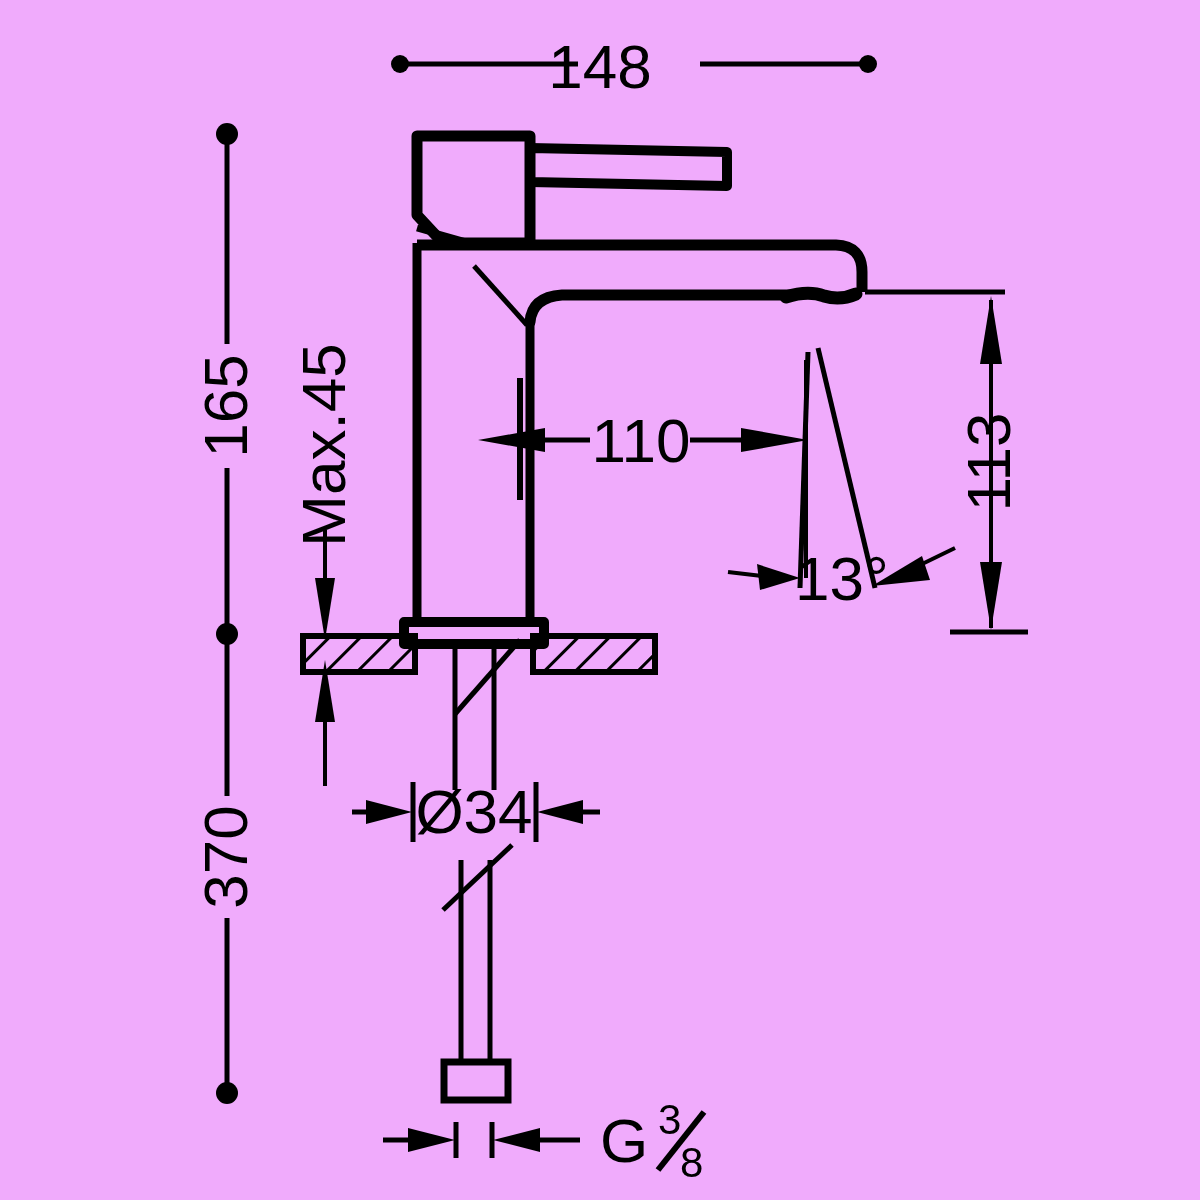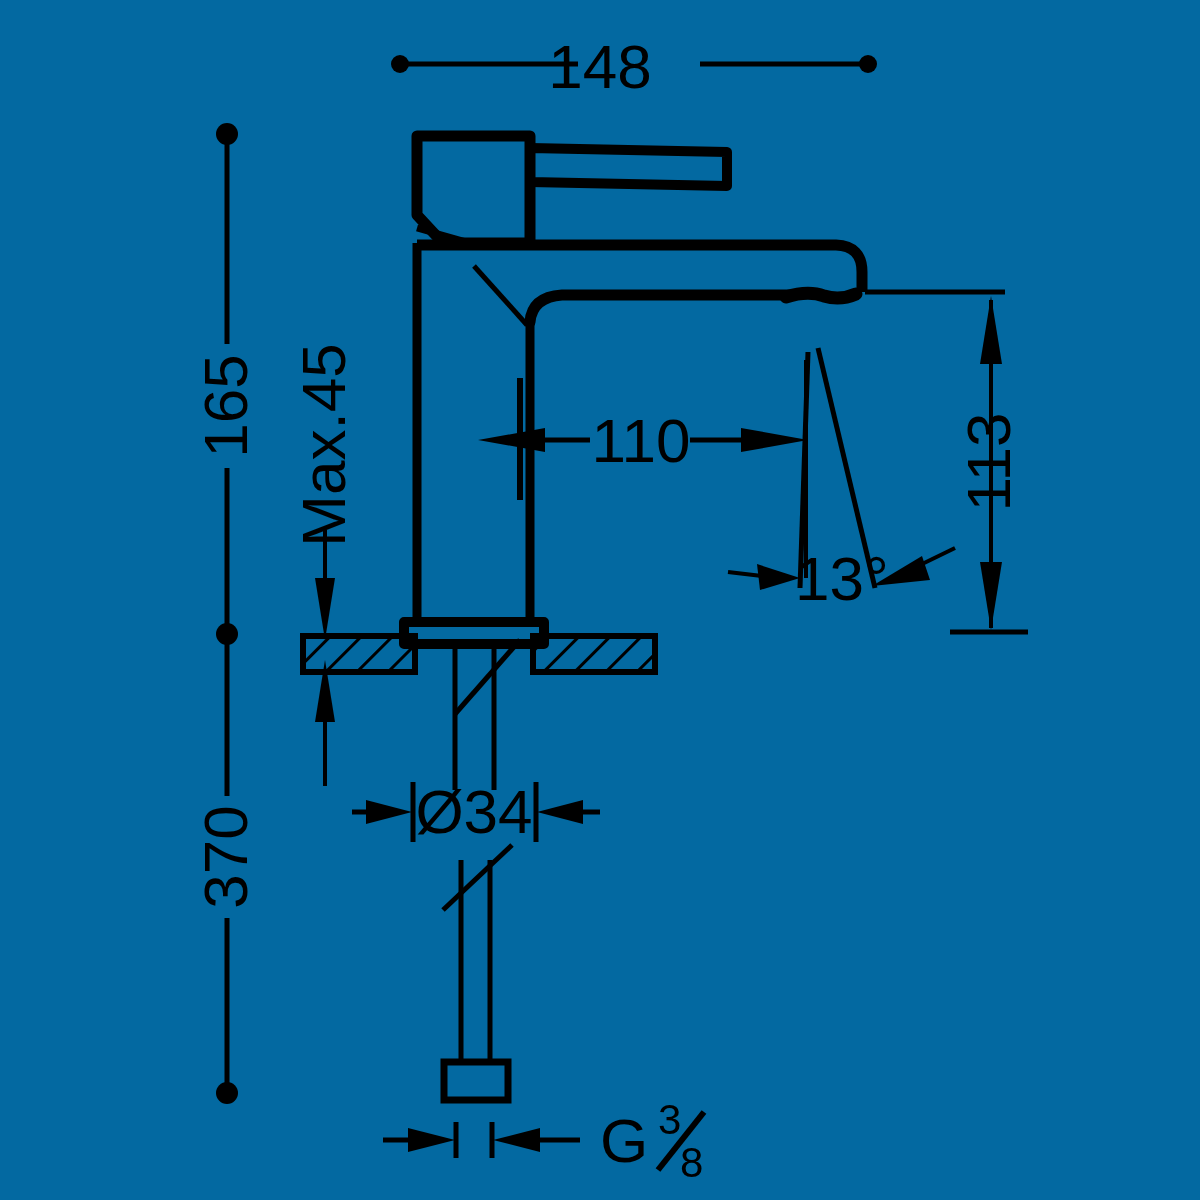--- a/index.html
+++ b/index.html
@@ -7,21 +7,21 @@
     padding: 0;
     background: #ffffff;
   }
   body {
     font-family: "Liberation Sans", sans-serif;
   }
   #sheet {
     position: relative;
     width: 1200px;
     height: 1200px;
-    background: #0369a1;
+    background: #f0abfc;
     overflow: hidden;
   }
   #sheet svg {
     position: absolute;
     left: 0;
     top: 0;
   }
   .dimtext {
     font-family: "Liberation Sans", sans-serif;
     font-size: 62px;

